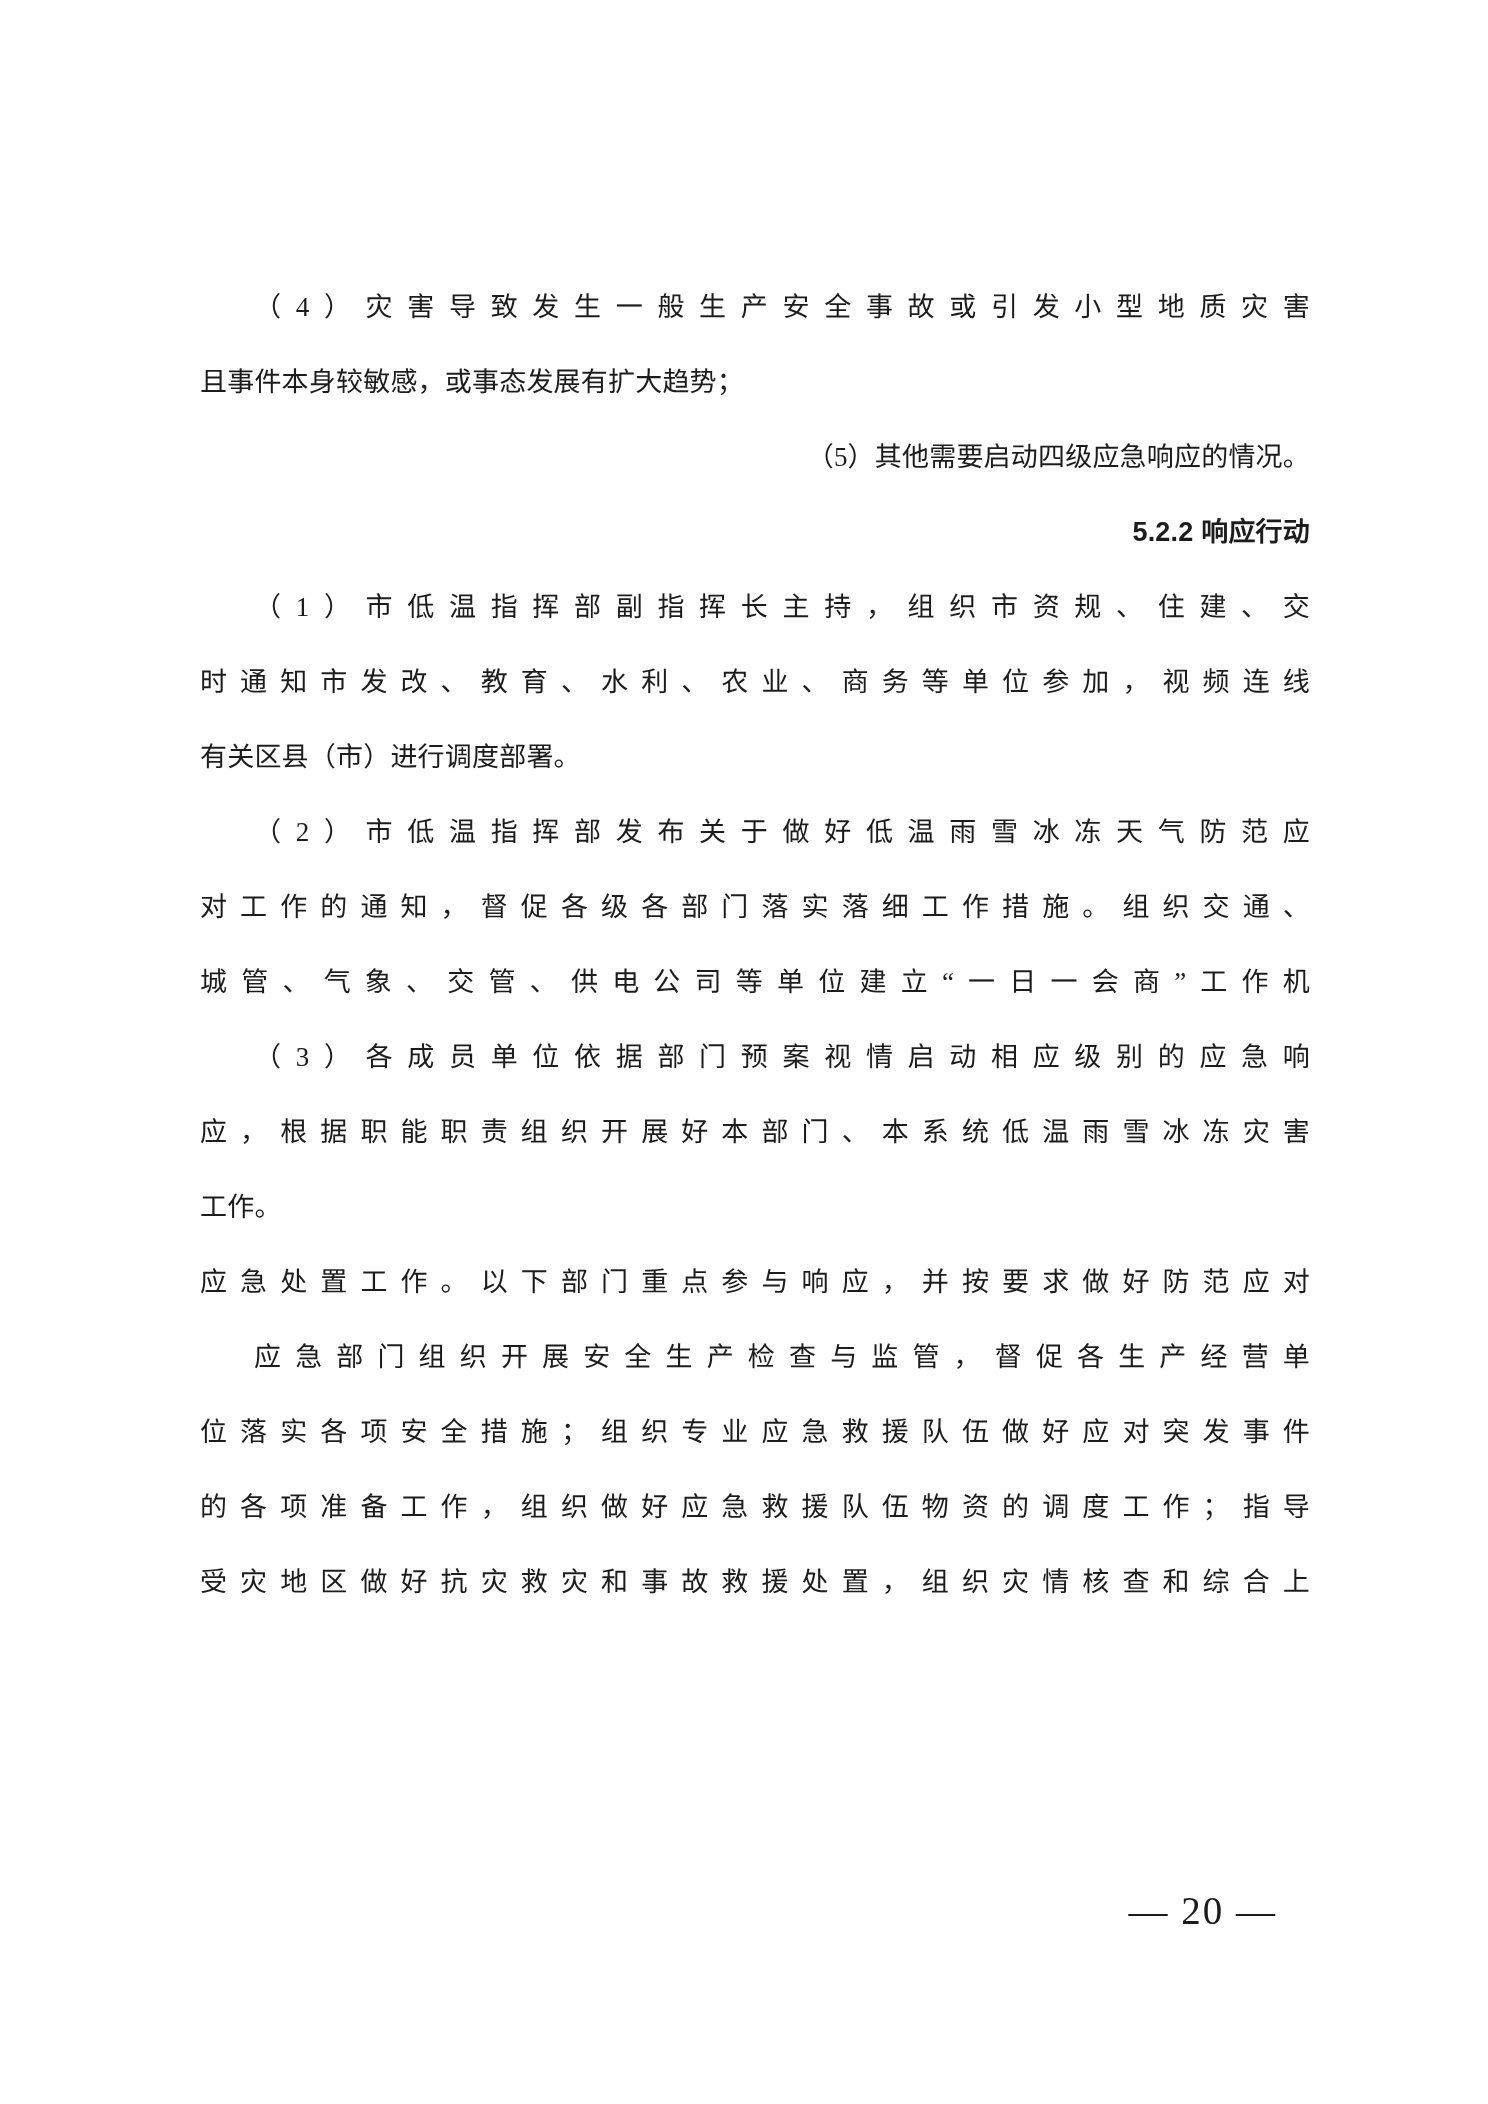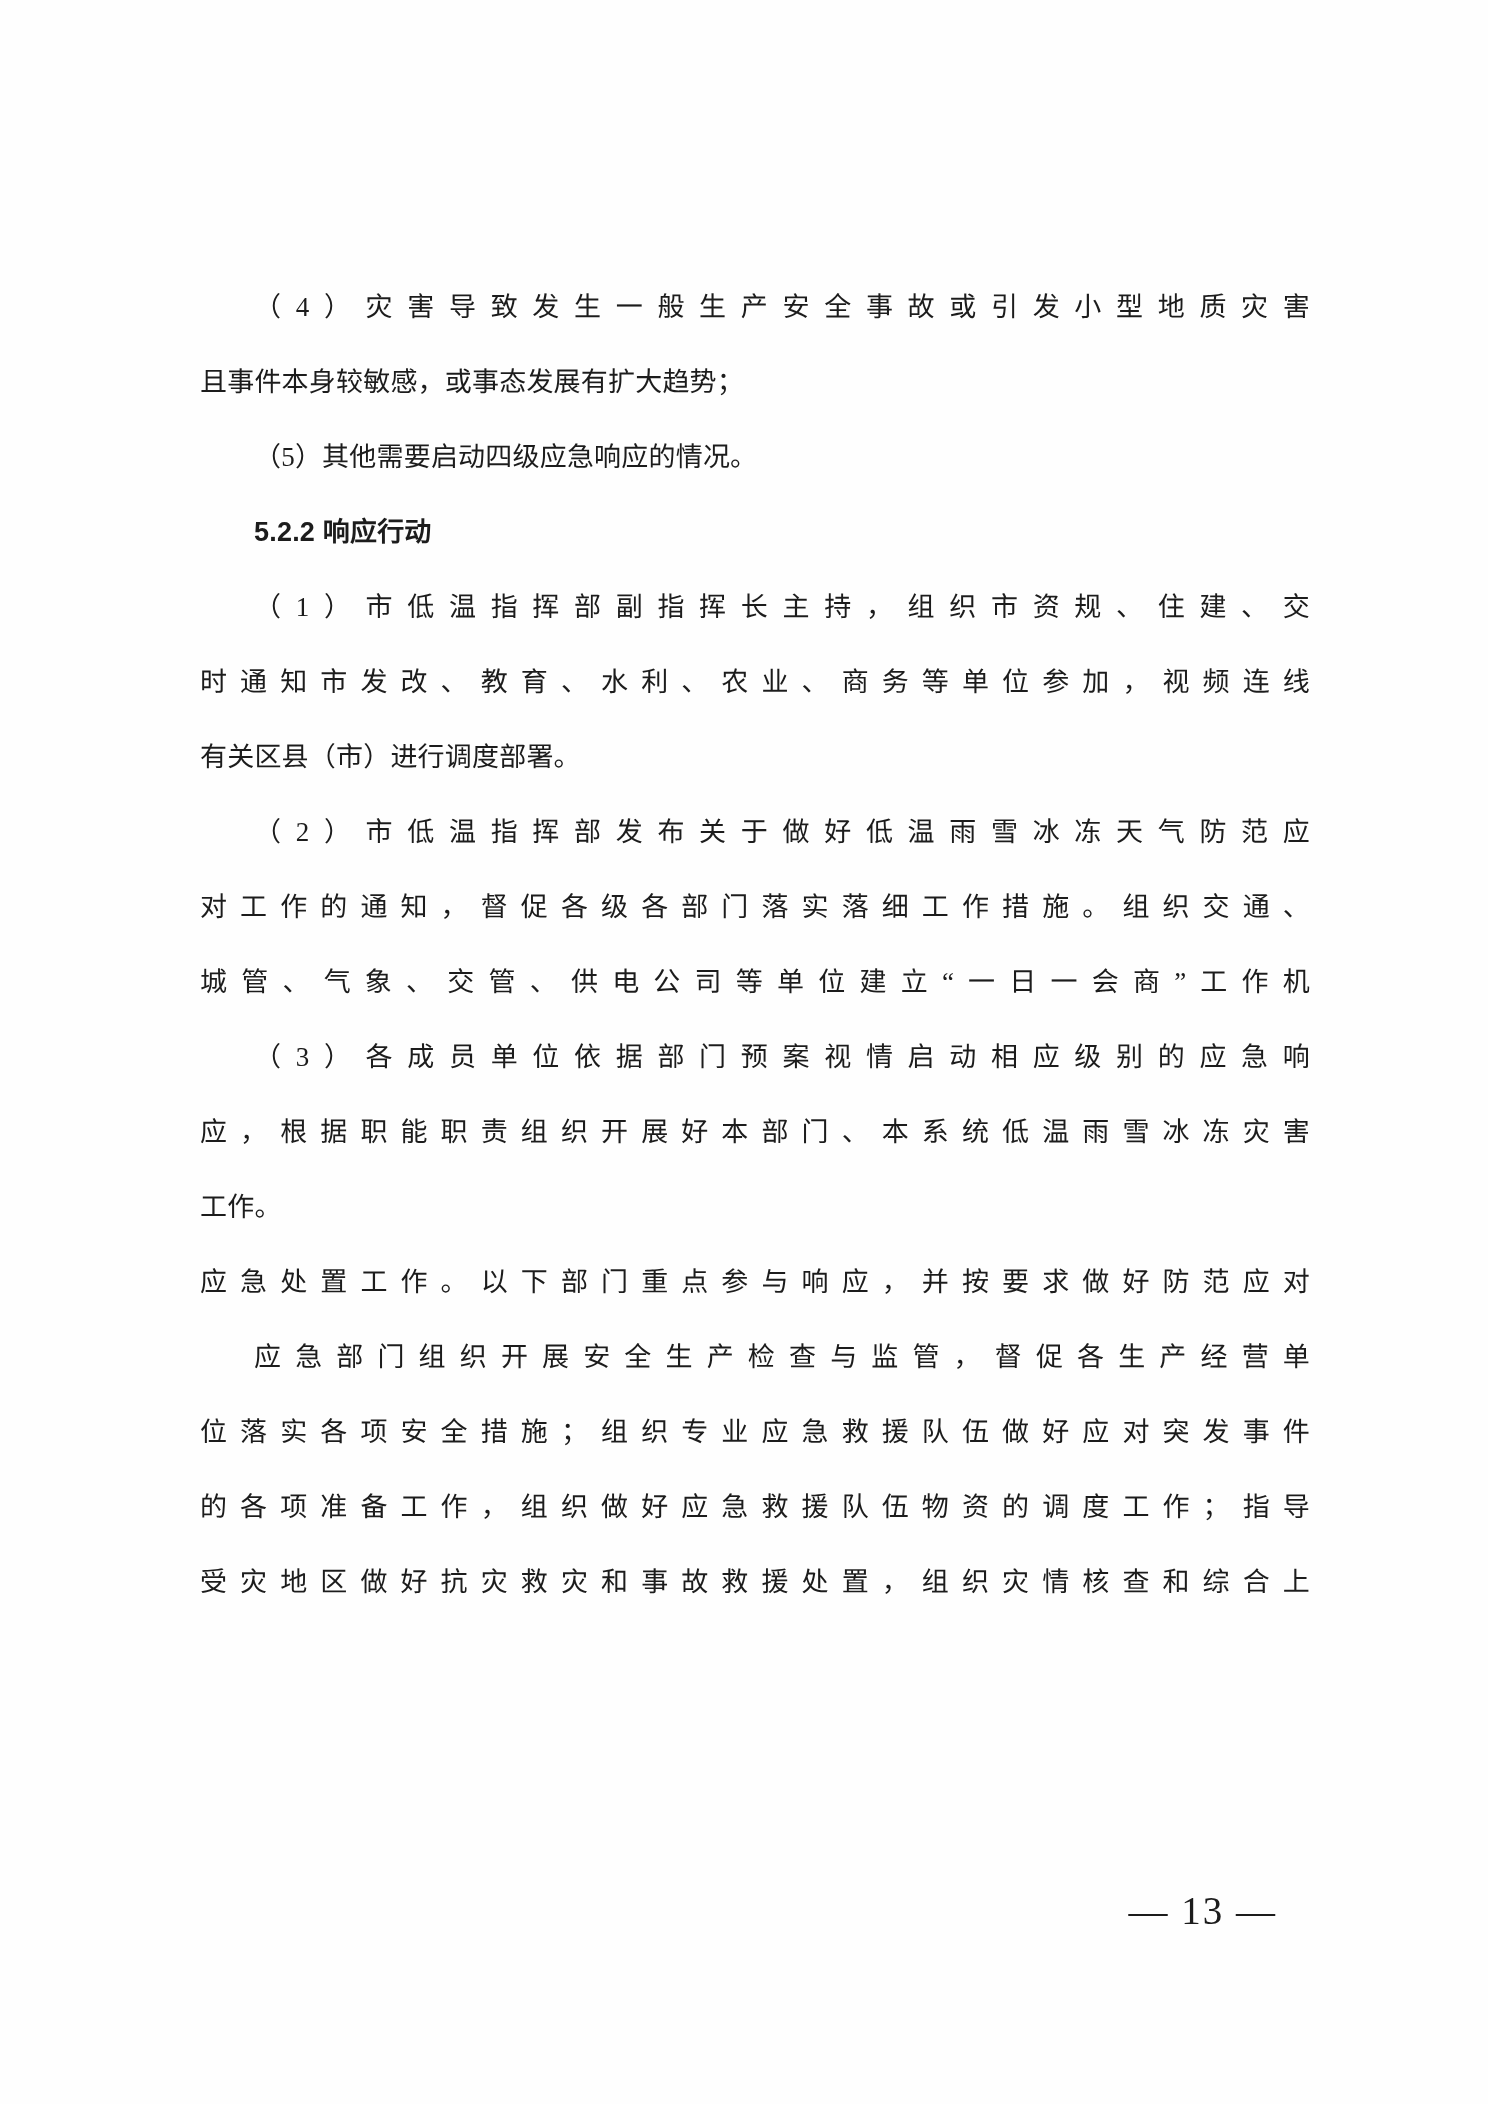--- a/index.html
+++ b/index.html
@@ -28,20 +28,21 @@
   .line {
     height: 75px;
     white-space: normal;
   }
   .line.fill {
     text-align: justify;
     text-align-last: justify;
   }
   .line.indent {
     text-indent: 2em;
+    text-align: right;
   }
   .line.heading {
     font-weight: 700;
     
     font-family: Liberation Sans, sans-serif;
   }
   .page-number {
     position: absolute;
     top: 1886px;
     right: 211px;
@@ -68,14 +69,14 @@
       <div class="line fill">城管、气象、交管、供电公司等单位建立“一日一会商”工作机</div>
       <div class="line fill indent">（3）各成员单位依据部门预案视情启动相应级别的应急响</div>
       <div class="line fill">应，根据职能职责组织开展好本部门、本系统低温雨雪冰冻灾害</div>
       <div class="line">工作。</div>
       <div class="line fill">应急处置工作。以下部门重点参与响应，并按要求做好防范应对</div>
       <div class="line fill indent">应急部门组织开展安全生产检查与监管，督促各生产经营单</div>
       <div class="line fill">位落实各项安全措施；组织专业应急救援队伍做好应对突发事件</div>
       <div class="line fill">的各项准备工作，组织做好应急救援队伍物资的调度工作；指导</div>
       <div class="line fill">受灾地区做好抗灾救灾和事故救援处置，组织灾情核查和综合上</div>
     </div>
-  <div class="page-number">— 13 —</div>
+  <div class="page-number">— 20 —</div>
 </div>
 
 </body></html>

